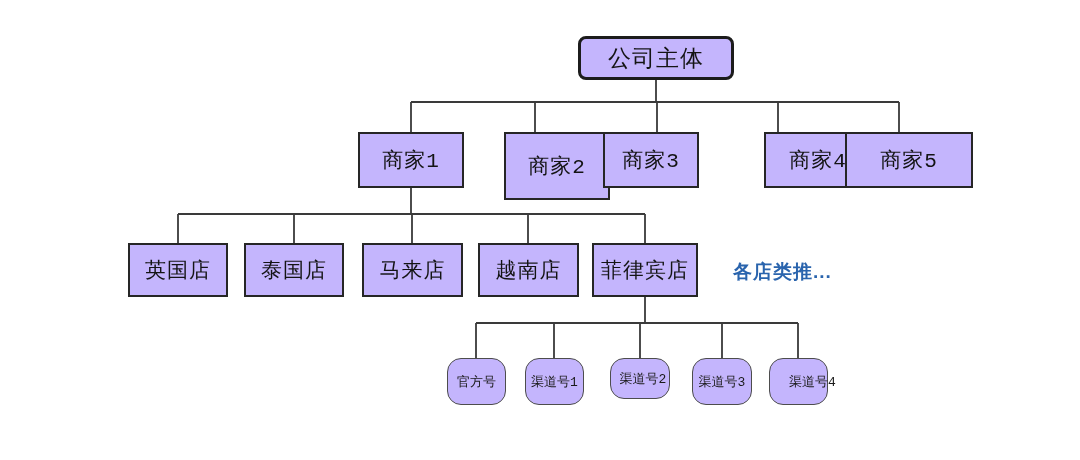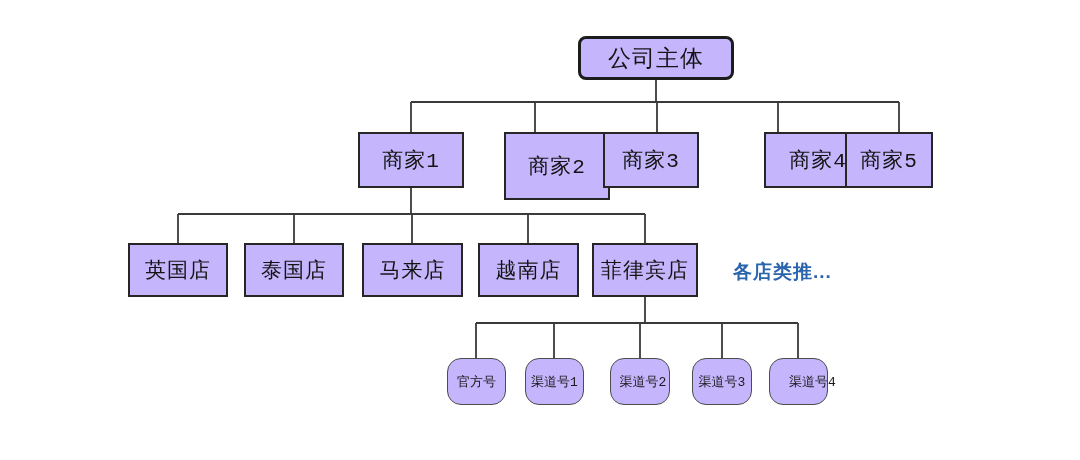--- a/index.html
+++ b/index.html
@@ -64,29 +64,29 @@
 
     <path d="M645 297 V323 M476 323 H798 M476 323 V358 M554 323 V358 M640 323 V358 M722 323 V358 M798 323 V358"></path>
   </svg>
 
   <div class="node root" style="left:578px;top:36px;width:156px;height:44px;">公司主体</div>
 
   <div class="node" style="left:358px;top:132px;width:106px;height:56px;">商家1</div>
   <div class="node" style="left:504px;top:132px;width:106px;height:68px;">商家2</div>
   <div class="node" style="left:603px;top:132px;width:96px;height:56px;text-align:right;">商家3</div>
   <div class="node" style="left:724px;top:132px;width:108px;height:56px;margin-left:40px;">商家4</div>
-  <div class="node" style="left:845px;top:132px;width:88px;height:56px;">商家5</div>
+  <div class="node" style="left:845px;top:132px;width:128px;height:56px;">商家5</div>
 
   <div class="node" style="left:128px;top:243px;width:100px;height:54px;">英国店</div>
   <div class="node" style="left:244px;top:243px;width:100px;height:54px;">泰国店</div>
   <div class="node" style="left:478px;top:243px;width:101px;height:54px;">越南店</div>
   <div class="node" style="left:362px;top:243px;width:101px;height:54px;">马来店</div>
   <div class="node" style="left:592px;top:243px;width:106px;height:54px;">菲律宾店</div>
 
   <div class="note" style="left:733px;top:259px;">各店类推...</div>
 
   <div class="node channel" style="left:447px;top:358px;width:59px;height:47px;">官方号</div>
   <div class="node channel" style="left:525px;top:358px;width:59px;height:47px;">渠道号1</div>
-  <div class="node channel" style="left:610px;top:358px;width:60px;height:47px;padding-left:6px;">渠道号2</div>
+  <div class="node channel" style="left:610px;top:358px;width:60px;height:41px;padding-left:6px;">渠道号2</div>
   <div class="node channel" style="left:692px;top:358px;width:60px;height:47px;">渠道号3</div>
   <div class="node channel" style="left:769px;top:358px;width:59px;height:47px;padding-left:28px;">渠道号4</div>
 
 </div>
 
 </body></html>

